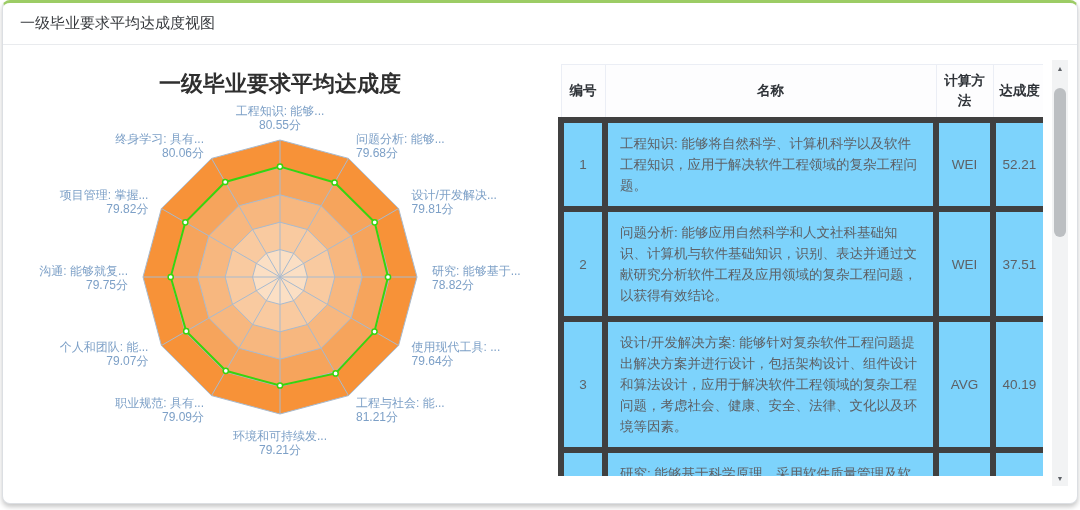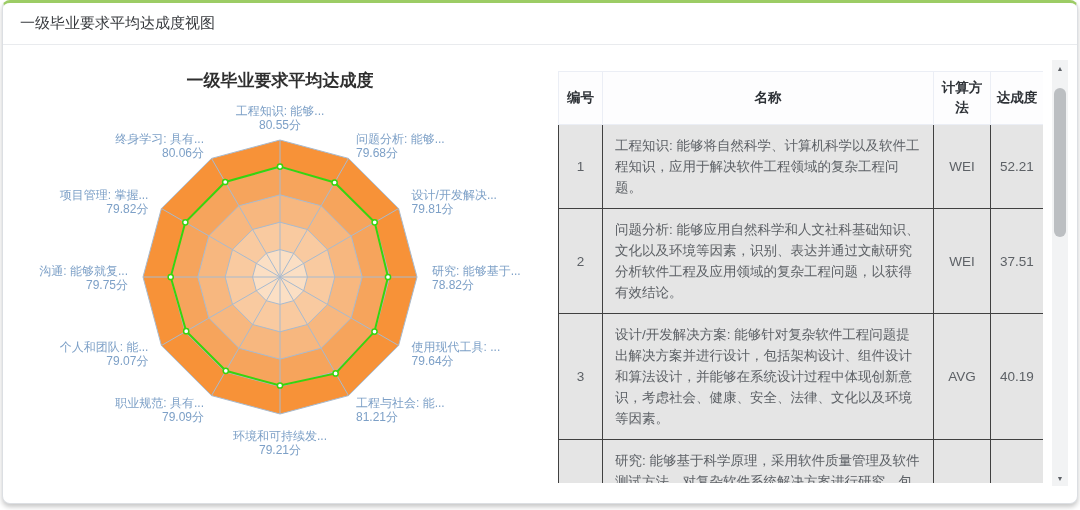--- a/index.html
+++ b/index.html
@@ -27,40 +27,40 @@
     border-bottom: 1px solid #e9ebee;
   }
   .page-title { font-size: 15px; color: #36393d; }
 
   .content { position: relative; display: flex; height: 458px; }
 
   
   .chart-panel { position: relative; width: 540px; height: 458px; }
   .chart-title {
     position: absolute; top: 24px; left: 0; width: 554px;
-    text-align: center; font-size: 17px; font-weight: bold; color: #2f2f2f;
+    text-align: center; font-size: 22px; font-weight: bold; color: #2f2f2f;
   }
   .chart-panel svg { position: absolute; top: 0; left: 0; }
   .radar-label { font-size: 12px; }
 
   
   .table-panel { position: relative; flex: 1; height: 458px; }
   .table-wrap {
-    position: absolute; left: 15px; top: 26px;
+    position: absolute; left: 15px; top: 19px;
     width: 485px; height: 412px; overflow: hidden;
   }
   table { width: 485px; table-layout: fixed; border-collapse: collapse;
           font-size: 13.5px; color: #5d6166; }
   th {
     border: 1px solid #ebeef5; background: #fdfdfe; color: #2f3338;
     font-weight: bold; text-align: center; padding: 6px 4px; line-height: 20px;
   }
   td {
-    border: 1px solid #404040; padding: 10px 5px; line-height: 21px;
-    vertical-align: middle; text-align: center; background: #e5e5e5;
+    border: 6px solid #404040; padding: 10px 5px; line-height: 21px;
+    vertical-align: middle; text-align: center; background: #7dd3fc;
   }
   td.al { text-align: left; padding: 10px 12px; }
 
   
   .scrollbar {
     position: absolute; right: 9px; top: 15px; width: 16px; height: 426px;
     background: #f2f3f4; display: flex; flex-direction: column;
   }
   .sb-btn { height: 16px; display: flex; align-items: center;
             justify-content: center; cursor: pointer; }
@@ -148,27 +148,27 @@
           </thead>
           <tbody id="table-body">
               <tr>
                 <td class="ac">1</td>
                 <td class="al">工程知识: 能够将自然科学、计算机科学以及软件工程知识，应用于解决软件工程领域的复杂工程问题。</td>
                 <td class="ac">WEI</td>
                 <td class="ac">52.21</td>
               </tr>
               <tr>
                 <td class="ac">2</td>
-                <td class="al">问题分析: 能够应用自然科学和人文社科基础知识、文化以及环境等因素，识别、表达并通过文献研究分析软件工程及应用领域的复杂工程问题，以获得有效结论。</td>
+                <td class="al">问题分析: 能够应用自然科学和人文社科基础知识、计算机与软件基础知识，识别、表达并通过文献研究分析软件工程及应用领域的复杂工程问题，以获得有效结论。</td>
                 <td class="ac">WEI</td>
                 <td class="ac">37.51</td>
               </tr>
               <tr>
                 <td class="ac">3</td>
-                <td class="al">设计/开发解决方案: 能够针对复杂软件工程问题提出解决方案并进行设计，包括架构设计、组件设计和算法设计，并能够在系统设计过程中体现创新意识，考虑社会、健康、安全、法律、文化以及环境等因素。</td>
+                <td class="al">设计/开发解决方案: 能够针对复杂软件工程问题提出解决方案并进行设计，包括架构设计、组件设计和算法设计，应用于解决软件工程领域的复杂工程问题，考虑社会、健康、安全、法律、文化以及环境等因素。</td>
                 <td class="ac">AVG</td>
                 <td class="ac">40.19</td>
               </tr>
               <tr>
                 <td class="ac">4</td>
                 <td class="al">研究: 能够基于科学原理，采用软件质量管理及软件测试方法，对复杂软件系统解决方案进行研究，包括设计测试数据、分析和解释测试结果，并通过信息综合得到关于软件系统解决方案有效性和质量的结论。</td>
                 <td class="ac">MIN</td>
                 <td class="ac">78.82</td>
               </tr>
             </tbody>

